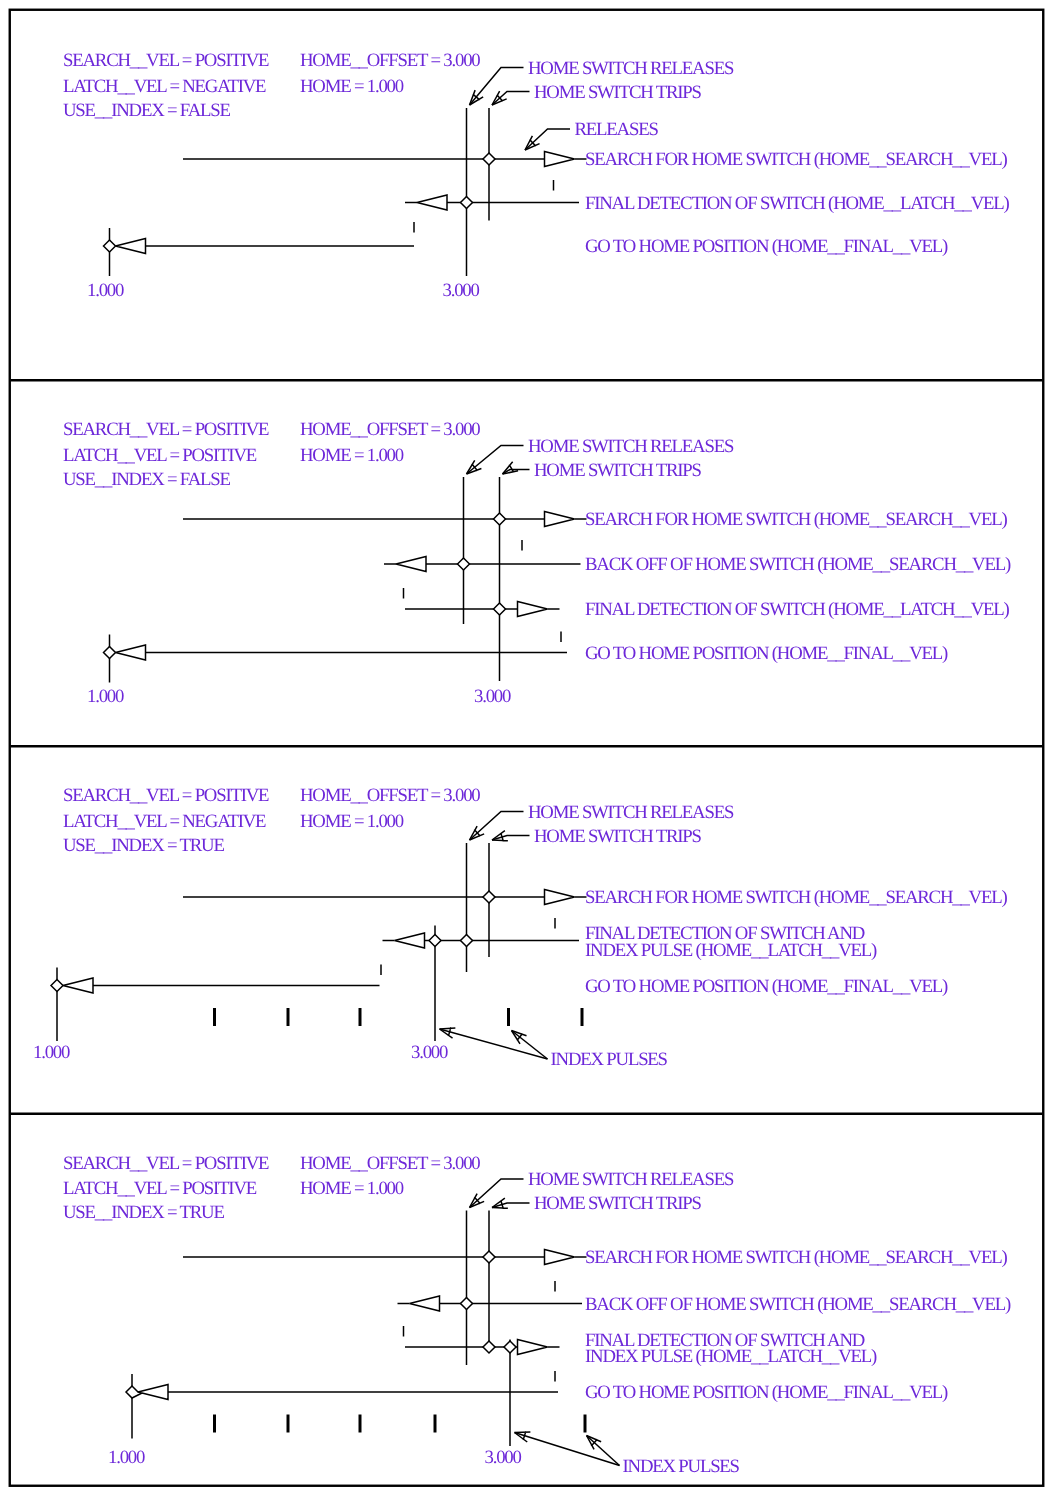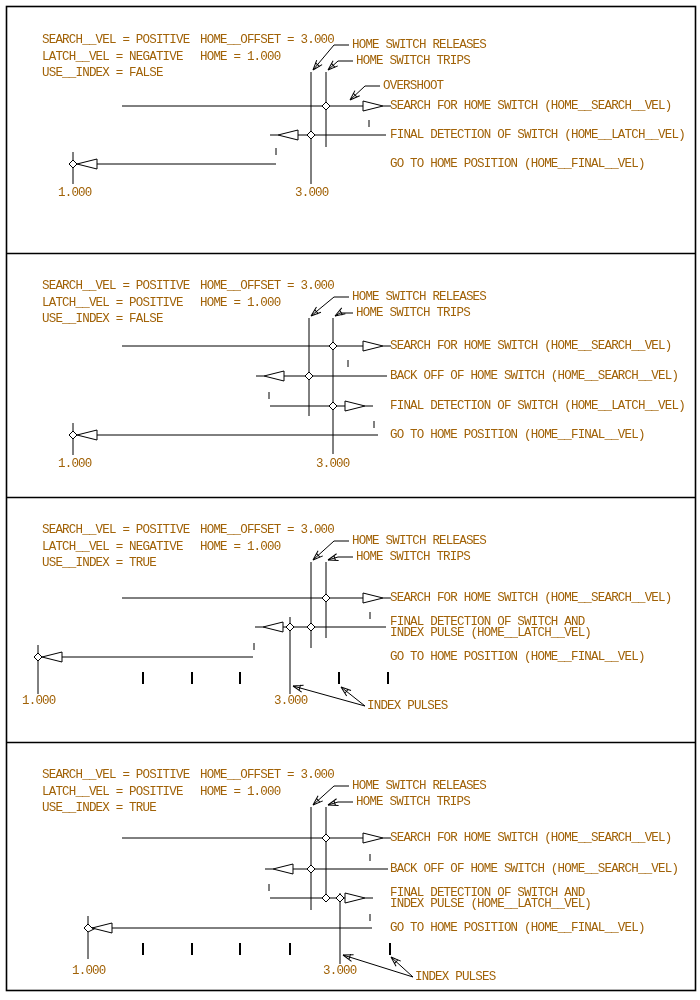--- a/index.html
+++ b/index.html
@@ -1,18 +1,18 @@
 <!DOCTYPE html>
 <html><head>
 <meta charset="utf-8">
 <style>
   html,body { margin:0; padding:0; background:#fff; }
   #canvas { position:relative; width:700px; height:1000px; background:#ffffff; overflow:hidden; }
-  .t { position:absolute; font-family:Liberation Mono, monospace; font-size:12.5px;
-       letter-spacing:-0.8px; line-height:14px; white-space:pre; color:#a16207; }
+  .t { position:absolute; font-family:Liberation Serif, serif; font-size:12.5px;
+       letter-spacing:-0.8px; line-height:14px; white-space:pre; color:#6d28d9; }
   svg { position:absolute; left:0; top:0; }
   .ln { stroke:#000; stroke-width:1; fill:none; }
   .bd { stroke:#000; stroke-width:1.6; fill:none; }
   .fw { stroke:#000; stroke-width:1; fill:#fff; }
   .tk { stroke:#000; stroke-width:2; fill:none; }
 </style>
 </head>
 <body>
 
 <div id="canvas">
@@ -159,21 +159,21 @@
   </g>
 </svg>
 
 <div class="t" style="left:42px;top:33px">SEARCH__VEL = POSITIVE</div>
 <div class="t" style="left:42px;top:50px">LATCH__VEL = NEGATIVE</div>
 <div class="t" style="left:42px;top:66px">USE__INDEX = FALSE</div>
 <div class="t" style="left:200px;top:33px">HOME__OFFSET = 3.000</div>
 <div class="t" style="left:200px;top:50px">HOME = 1.000</div>
 <div class="t" style="left:352px;top:38px">HOME SWITCH RELEASES</div>
 <div class="t" style="left:356px;top:54px">HOME SWITCH TRIPS</div>
-<div class="t" style="left:383px;top:79px">OVERSHOOT</div>
+<div class="t" style="left:383px;top:79px">RELEASES</div>
 <div class="t" style="left:390px;top:99px">SEARCH FOR HOME SWITCH (HOME__SEARCH__VEL)</div>
 <div class="t" style="left:390px;top:128px">FINAL DETECTION OF SWITCH (HOME__LATCH__VEL)</div>
 <div class="t" style="left:390px;top:157px">GO TO HOME POSITION (HOME__FINAL__VEL)</div>
 <div class="t" style="left:58px;top:186px">1.000</div>
 <div class="t" style="left:295px;top:186px">3.000</div>
 
 <div class="t" style="left:42px;top:279px">SEARCH__VEL = POSITIVE</div>
 <div class="t" style="left:42px;top:296px">LATCH__VEL = POSITIVE</div>
 <div class="t" style="left:42px;top:312px">USE__INDEX = FALSE</div>
 <div class="t" style="left:200px;top:279px">HOME__OFFSET = 3.000</div>

